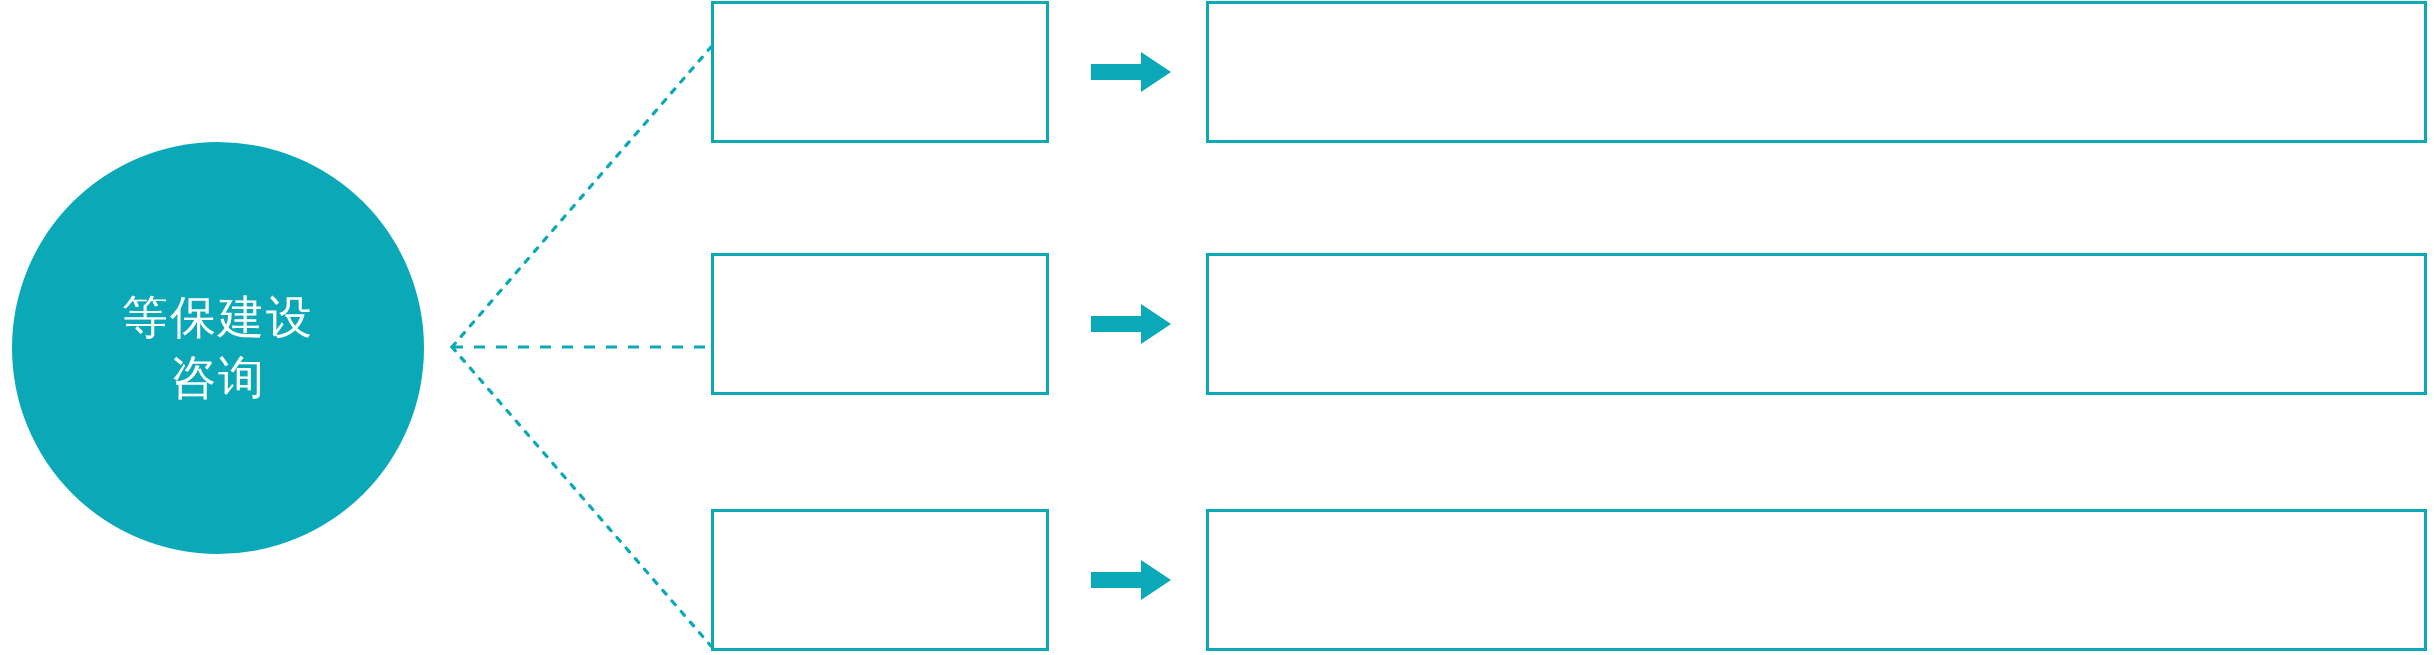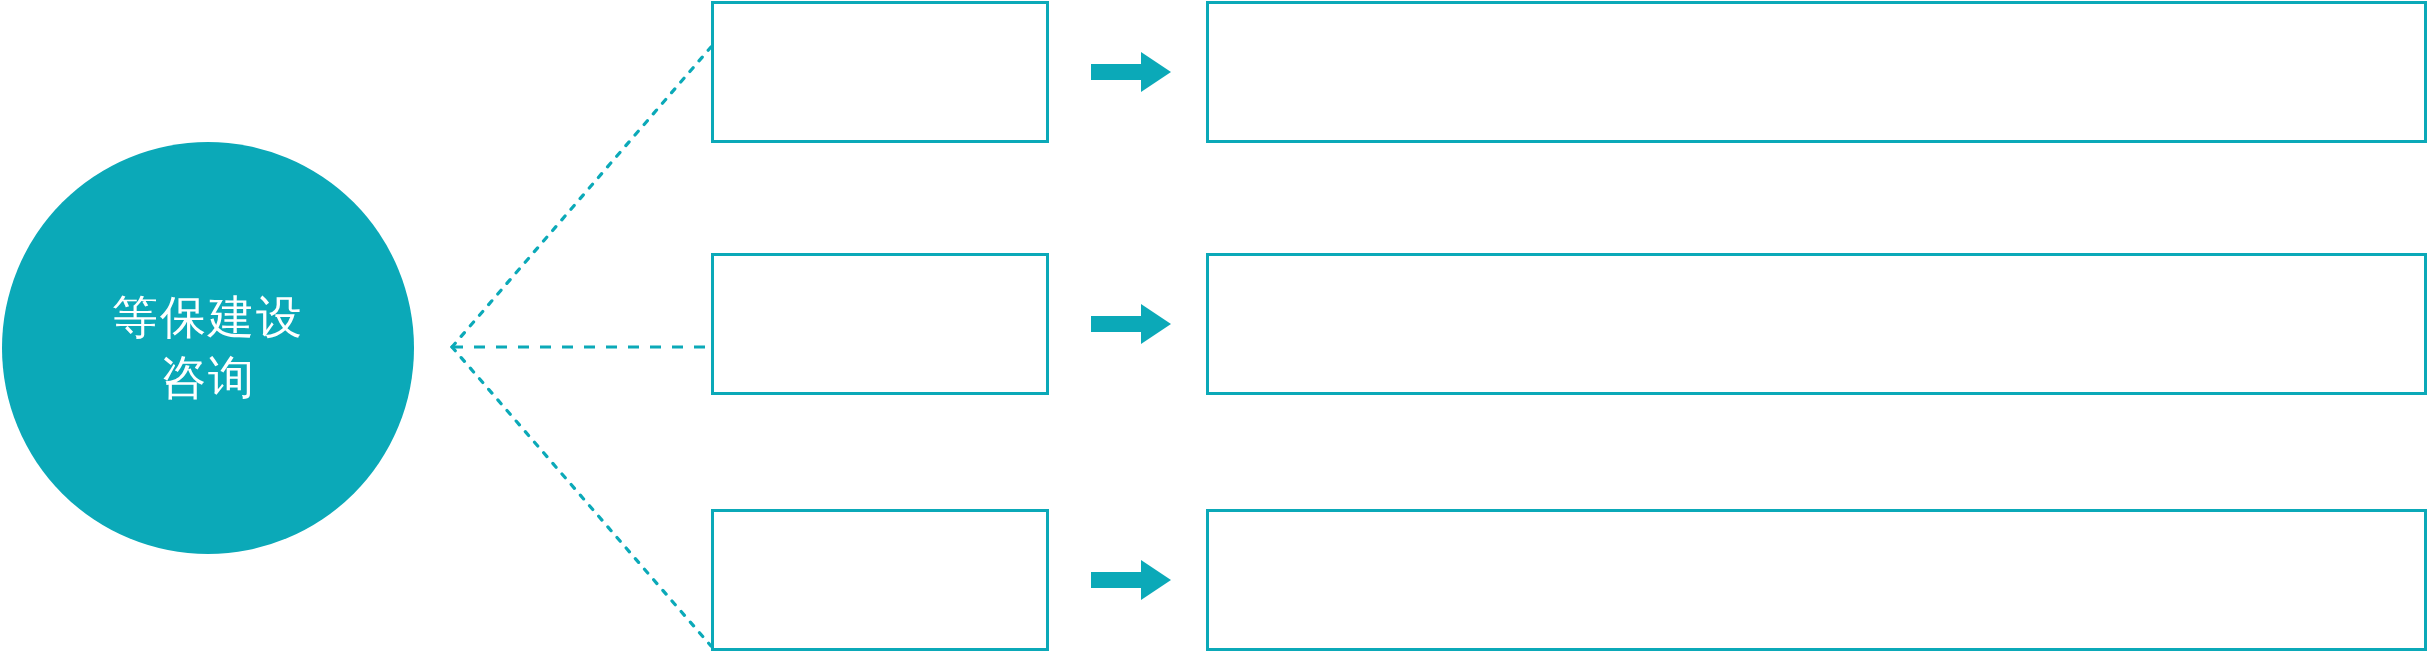--- a/index.html
+++ b/index.html
@@ -20,21 +20,21 @@
   .connector-layer {
     position: absolute;
     left: 0;
     top: 0;
     width: 2434px;
     height: 655px;
     pointer-events: none;
   }
   .hub {
     position: absolute;
-    left: 2px;
+    left: 12px;
     top: 142px;
     width: 412px;
     height: 412px;
     border-radius: 50%;
     background: #0BA9B8;
     display: flex;
     align-items: center;
     justify-content: center;
   }
   .hub-label {

